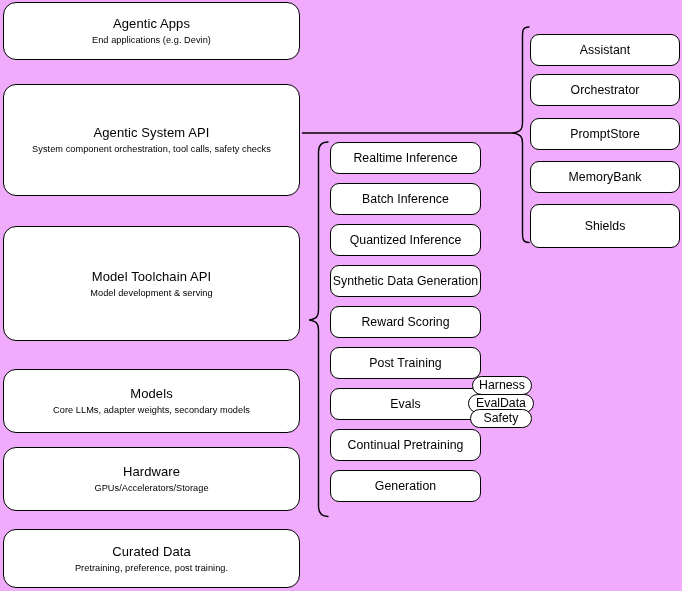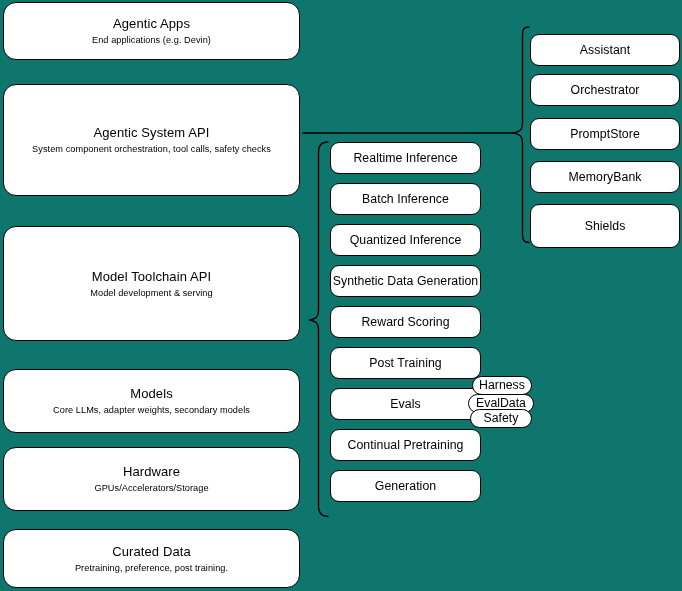--- a/index.html
+++ b/index.html
@@ -11,21 +11,21 @@
   body {
     font-family: "Liberation Sans", sans-serif;
     color: #000000;
     -webkit-font-smoothing: antialiased;
   }
   #canvas {
     position: relative;
     width: 682px;
     height: 591px;
     overflow: hidden;
-    background: #0f766e;
+    background: #f0abfc;
   }
   
   .layer-box {
     position: absolute;
     box-sizing: border-box;
     border: 1.4px solid #000000;
     border-radius: 13px;
     background: #ffffff;
     display: flex;
     flex-direction: column;

